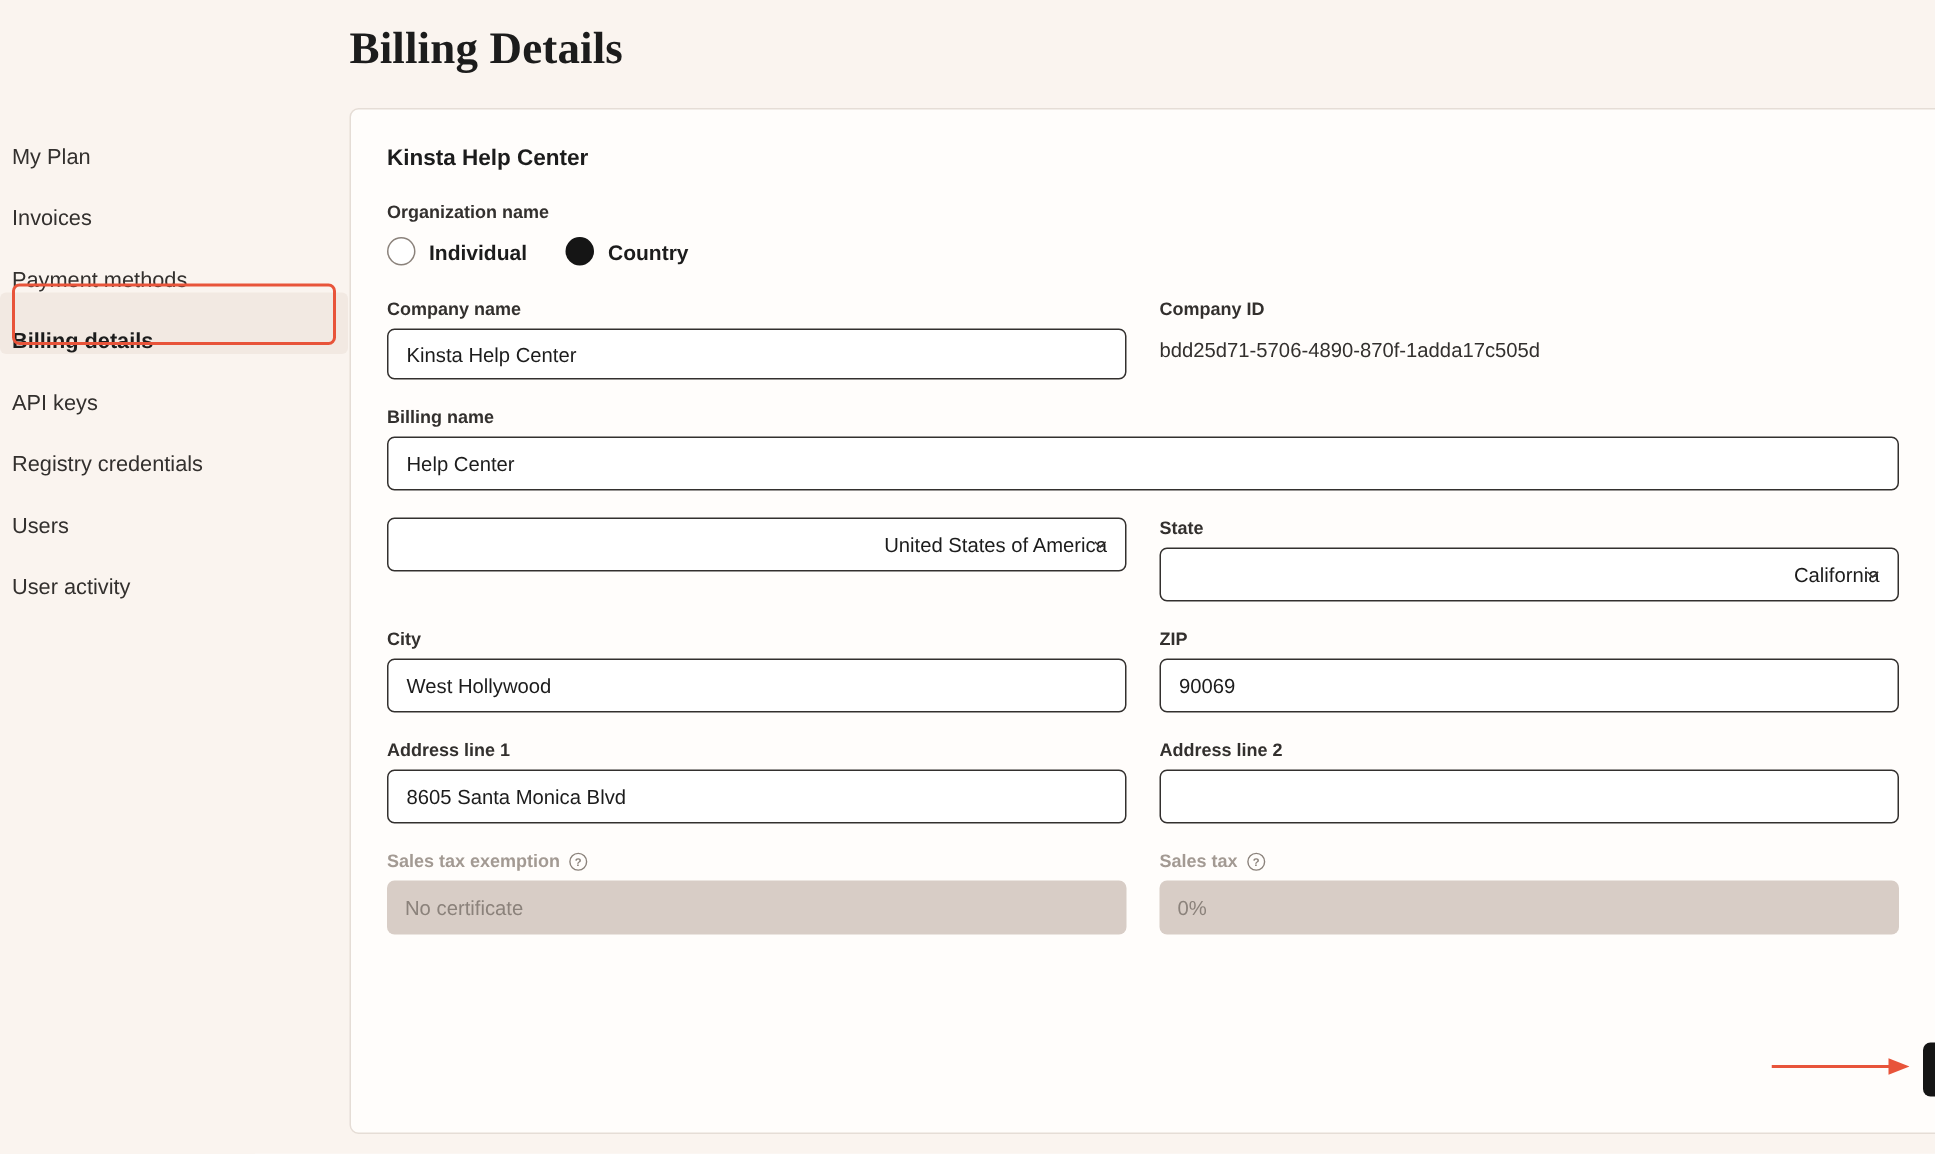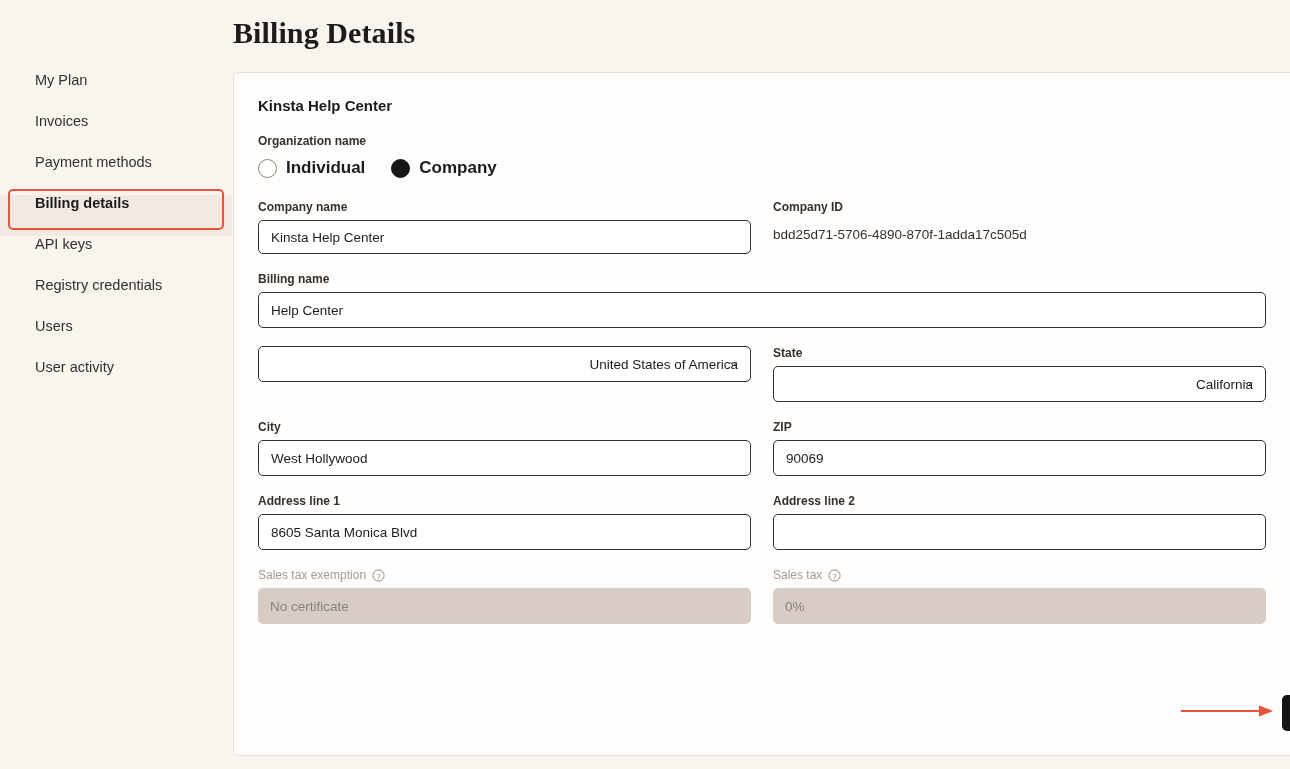--- a/index.html
+++ b/index.html
@@ -21,22 +21,22 @@
   .sidebar {
     position: absolute;
     left: 0; top: 0;
     width: 232px;
     height: 769px;
     padding-top: 72px;
   }
   .nav-item {
     height: 41px;
     display: flex;
-    align-items: flex-start;
-    padding-left: 35px;
+    align-items: flex-end;
+    padding-left: 8px;
     font-size: 14.5px;
     color: #33302e;
     cursor: pointer;
     border-radius: 4px;
   }
   .nav-item.active {
     background: #f2e9e2;
     font-weight: 700;
     color: #1c1c1c;
   }
@@ -84,21 +84,21 @@
 
   .field-label {
     font-size: 12px;
     font-weight: 700;
     color: #33302e;
     margin-bottom: 6px;
     display: flex;
     align-items: center;
     gap: 6px;
   }
-  .field-label.muted { color: #a39a93; font-weight: 400; }
+  .field-label.muted { color: #a39a93; font-weight: 700; }
 
   
   .radio-row { display: flex; align-items: center; gap: 26px; margin: 10px 0 22px 0; }
   .radio-opt { display: flex; align-items: center; gap: 9px; cursor: pointer; }
   .radio {
     width: 19px; height: 19px;
     border-radius: 50%;
     border: 1.5px solid #8b827b;
     background: #fff;
     display: inline-block;
@@ -107,21 +107,21 @@
   .radio.checked { background: #151515; border-color: #151515; }
   .radio.checked::after {
     content: "";
     position: absolute;
     left: 5px; top: 5px;
     width: 7px; height: 7px;
     border-radius: 50%;
     background: #fff;
     display: none;
   }
-  .radio-label { font-size: 17px; font-weight: 700; color: #1c1c1c; }
+  .radio-label { font-size: 14px; font-weight: 700; color: #1c1c1c; }
 
   
   .row { display: flex; gap: 22px; margin-bottom: 18px; }
   .col { width: 493px; }
   .col.full { width: 1008px; }
 
   .input {
     width: 100%;
     height: 34px;
     border: 1px solid #33302e;
@@ -227,21 +227,21 @@
     <div class="card-title">Kinsta Help Center</div>
 
     <div class="field-label">Organization name</div>
     <div class="radio-row">
       <label class="radio-opt">
         <span class="radio"></span>
         <span class="radio-label">Individual</span>
       </label>
       <label class="radio-opt">
         <span class="radio checked"></span>
-        <span class="radio-label">Company</span>
+        <span class="radio-label">Country</span>
       </label>
     </div>
 
     <div class="row">
       <div class="col">
         <div class="field-label">Company name</div>
         <div class="input">Kinsta Help Center</div>
       </div>
       <div class="col">
         <div class="field-label">Company ID</div>

